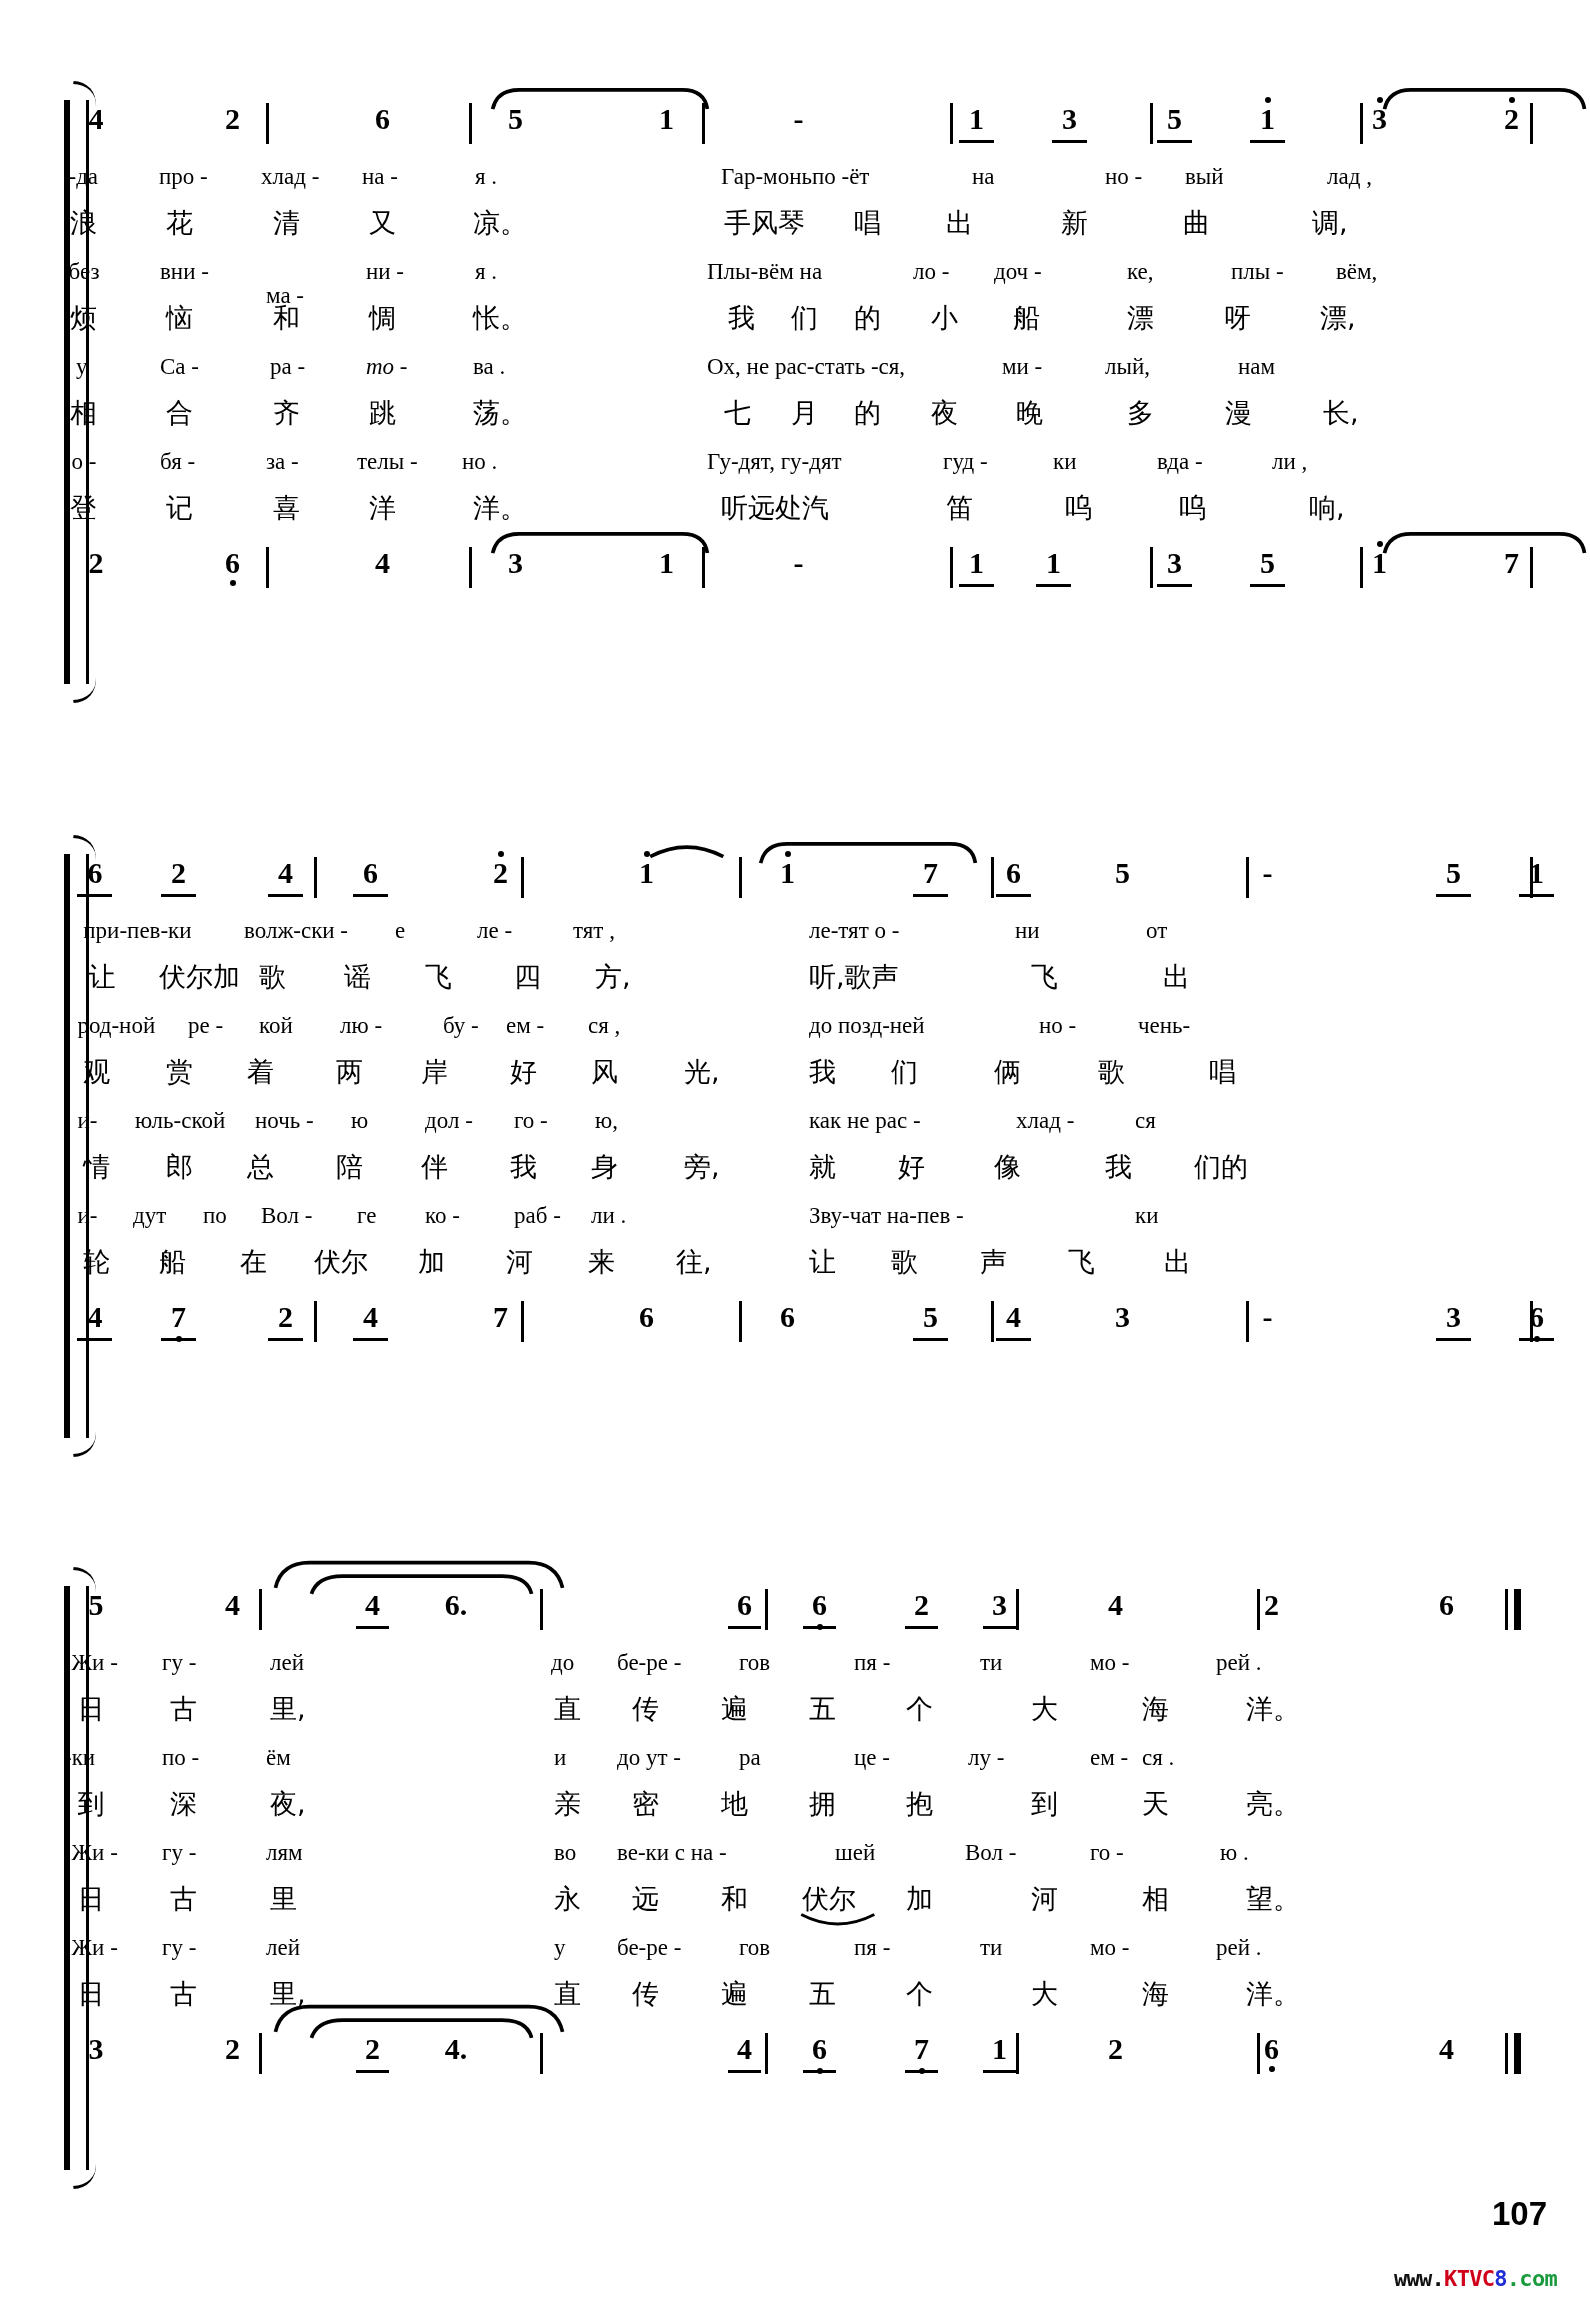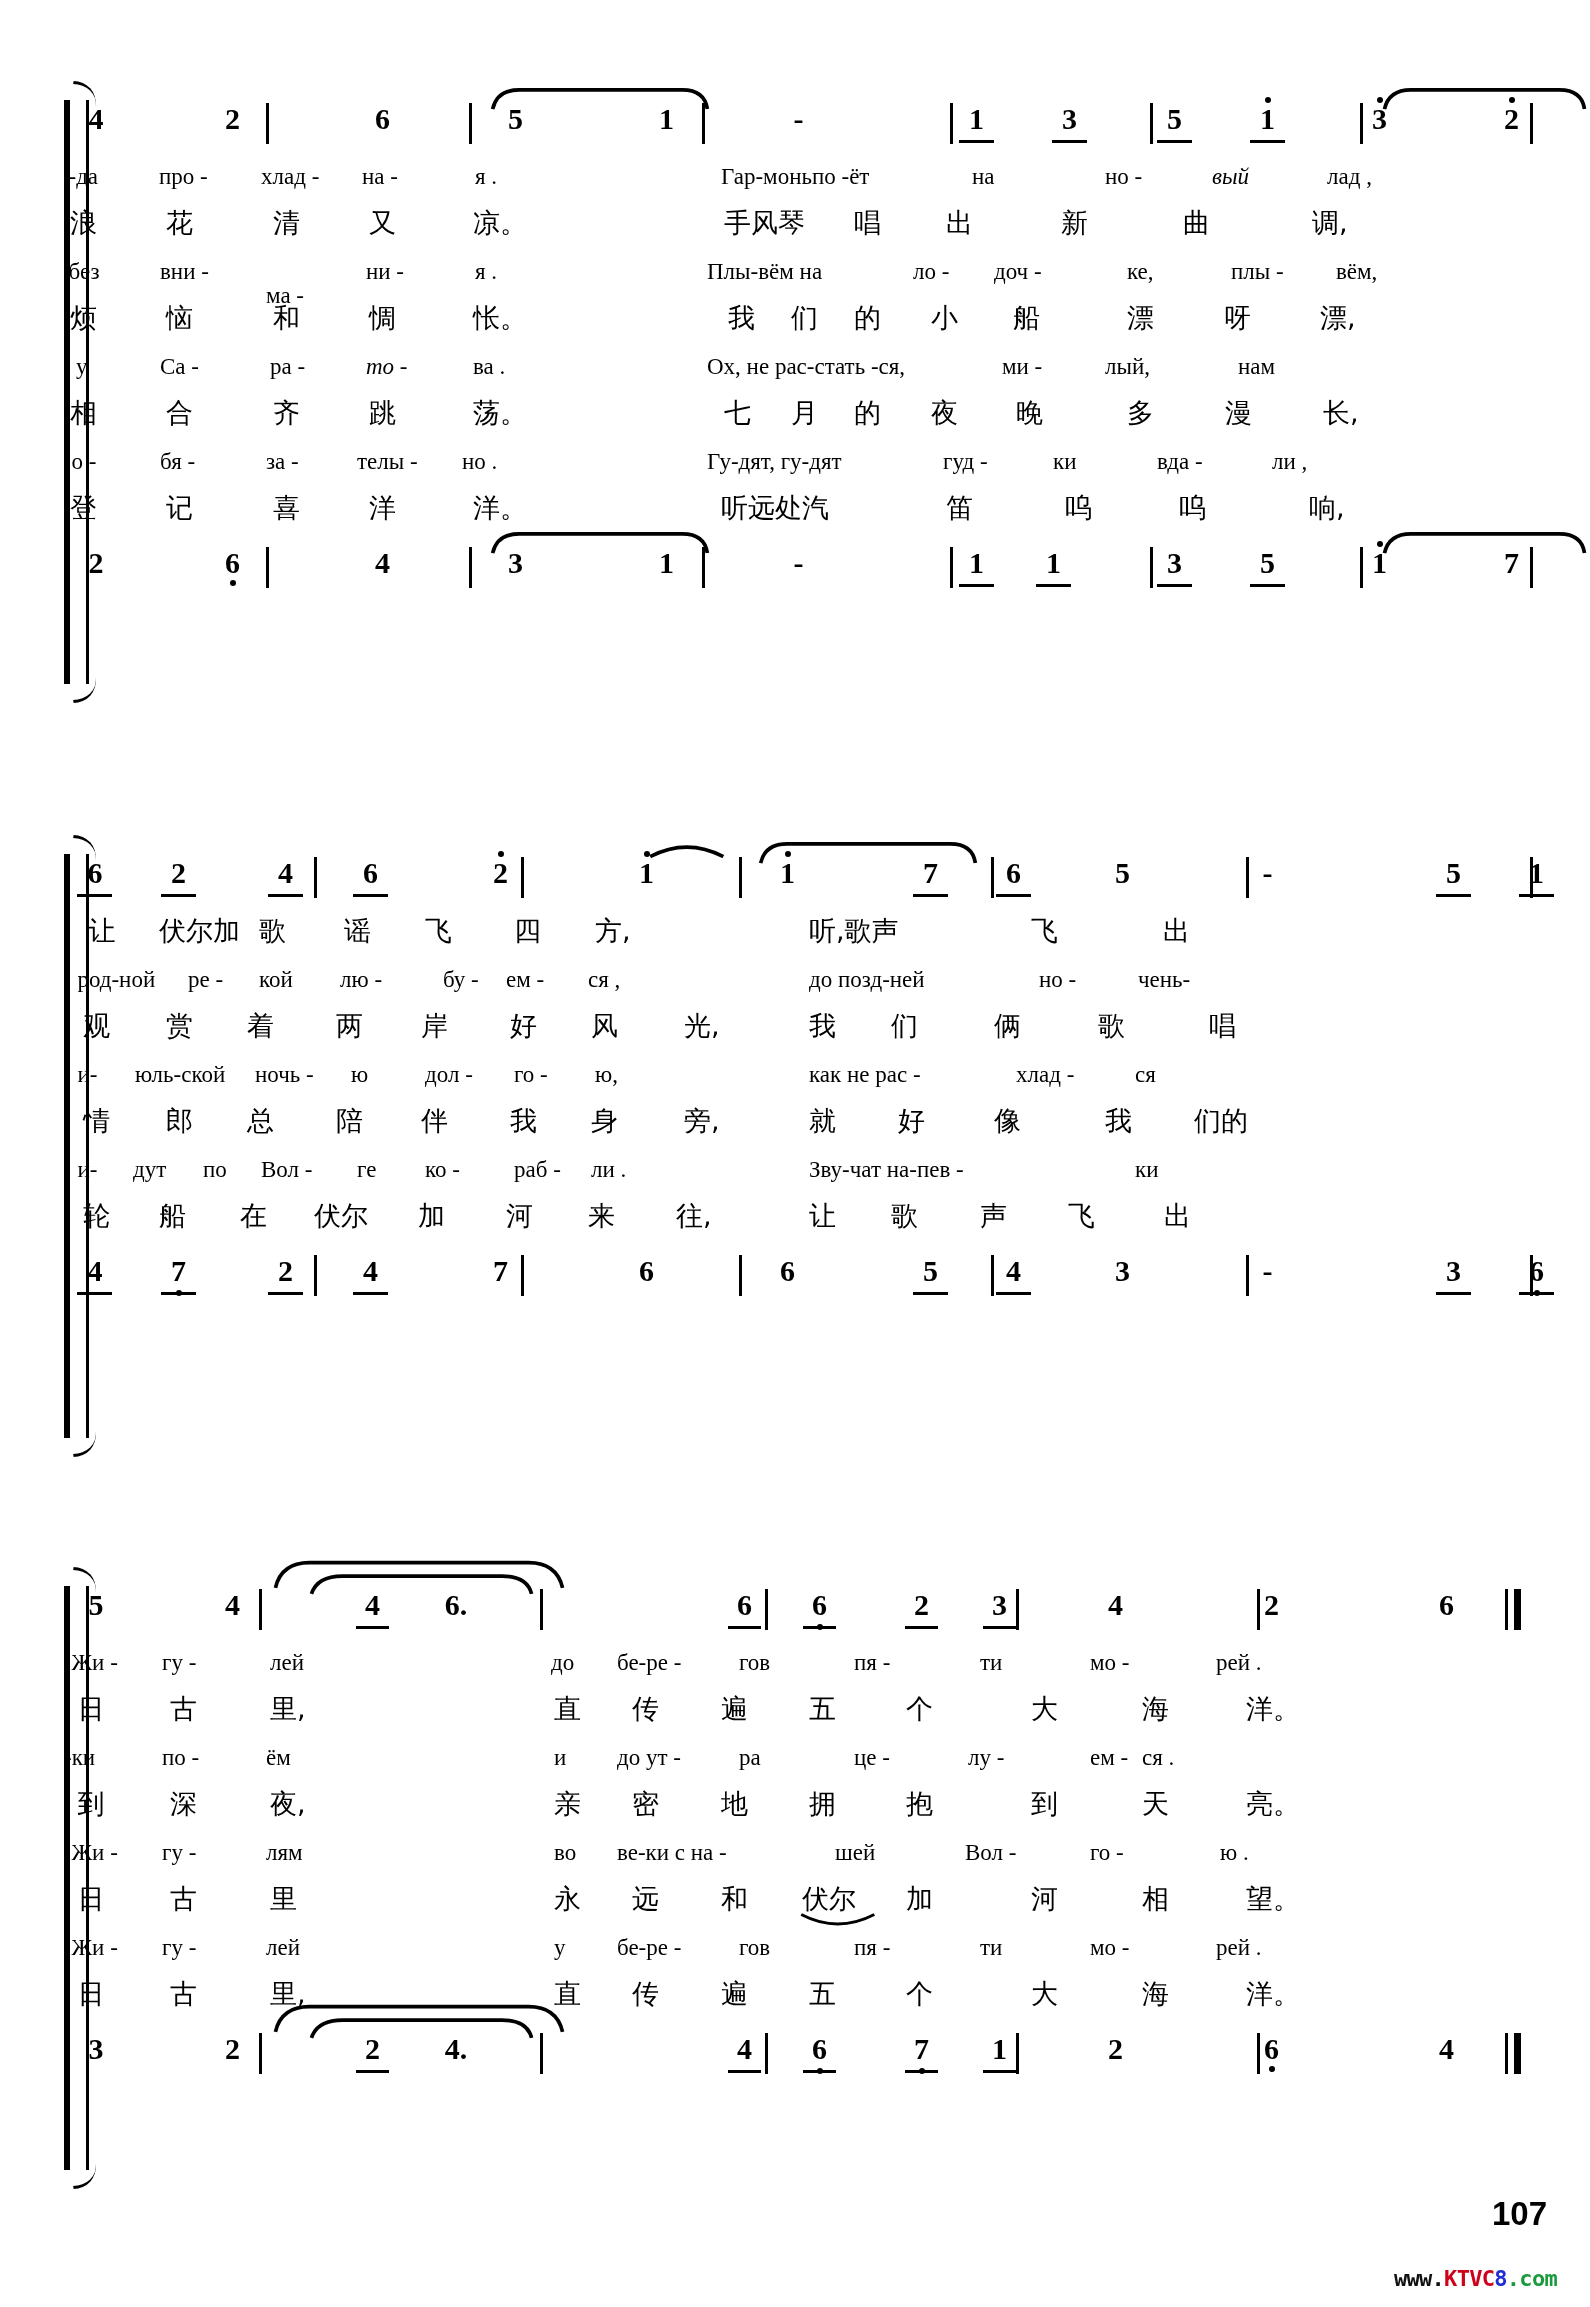--- a/index.html
+++ b/index.html
@@ -139,21 +139,21 @@
 
   <div class="lyricrow" style="height:46px;">
     <span class="ly ru" style="left:-1.5px;">-да</span>
     <span class="ly ru" style="left:89px;">про -</span>
     <span class="ly ru" style="left:191px;">хлад -</span>
     <span class="ly ru" style="left:292px;">на -</span>
     <span class="ly ru" style="left:405px;">я .</span>
     <span class="ly ru" style="left:651px;">Гар-моньпо -ёт</span>
     <span class="ly ru" style="left:902px;">на</span>
     <span class="ly ru" style="left:1035px;">но -</span>
-    <span class="ly ru" style="left:1142px;font-style:italic;">вый</span>
+    <span class="ly ru" style="left:1115px;">вый</span>
     <span class="ly ru" style="left:1257px;">лад ,</span>
   </div>
 
   <div class="lyricrow" style="height:49px;">
     <span class="ly cn" style="left:0px;">浪</span>
     <span class="ly cn" style="left:96px;">花</span>
     <span class="ly cn" style="left:203px;">清</span>
     <span class="ly cn" style="left:299px;">又</span>
     <span class="ly cn" style="left:403px;">凉。</span>
     <span class="ly cn" style="left:654px;">手风琴</span>
@@ -309,20 +309,30 @@
     <span class="cell num beam1" style="left:938px;width:35px;">5</span>
     <span class="cell num beam1" style="left:983px;width:35px;">1</span>
     
     
     <span class="barline" style="left:1176px;"></span>
     
     
     <span class="barline" style="left:1460px;"></span>
   </div>
 
+  <div class="lyricrow" style="height:46px;">
+    <span class="ly ru" style="left:13.3px;">при-пев-ки</span>
+    <span class="ly ru" style="left:174px;">волж-ски -</span>
+    <span class="ly ru" style="left:325px;">е</span>
+    <span class="ly ru" style="left:407px;">ле -</span>
+    <span class="ly ru" style="left:503px;">тят ,</span>
+    <span class="ly ru" style="left:739px;">ле-тят о -</span>
+    <span class="ly ru" style="left:945px;">ни</span>
+    <span class="ly ru" style="left:1076px;">от</span>
+  </div>
 
   <div class="lyricrow" style="height:49px;">
     <span class="ly cn" style="left:18.5px;">让</span>
     <span class="ly cn" style="left:89px;">伏尔加</span>
     <span class="ly cn" style="left:189px;">歌</span>
     <span class="ly cn" style="left:274px;">谣</span>
     <span class="ly cn" style="left:355px;">飞</span>
     <span class="ly cn" style="left:444px;">四</span>
     <span class="ly cn" style="left:525px;">方,</span>
     <span class="ly cn" style="left:739px;">听,歌声</span>

